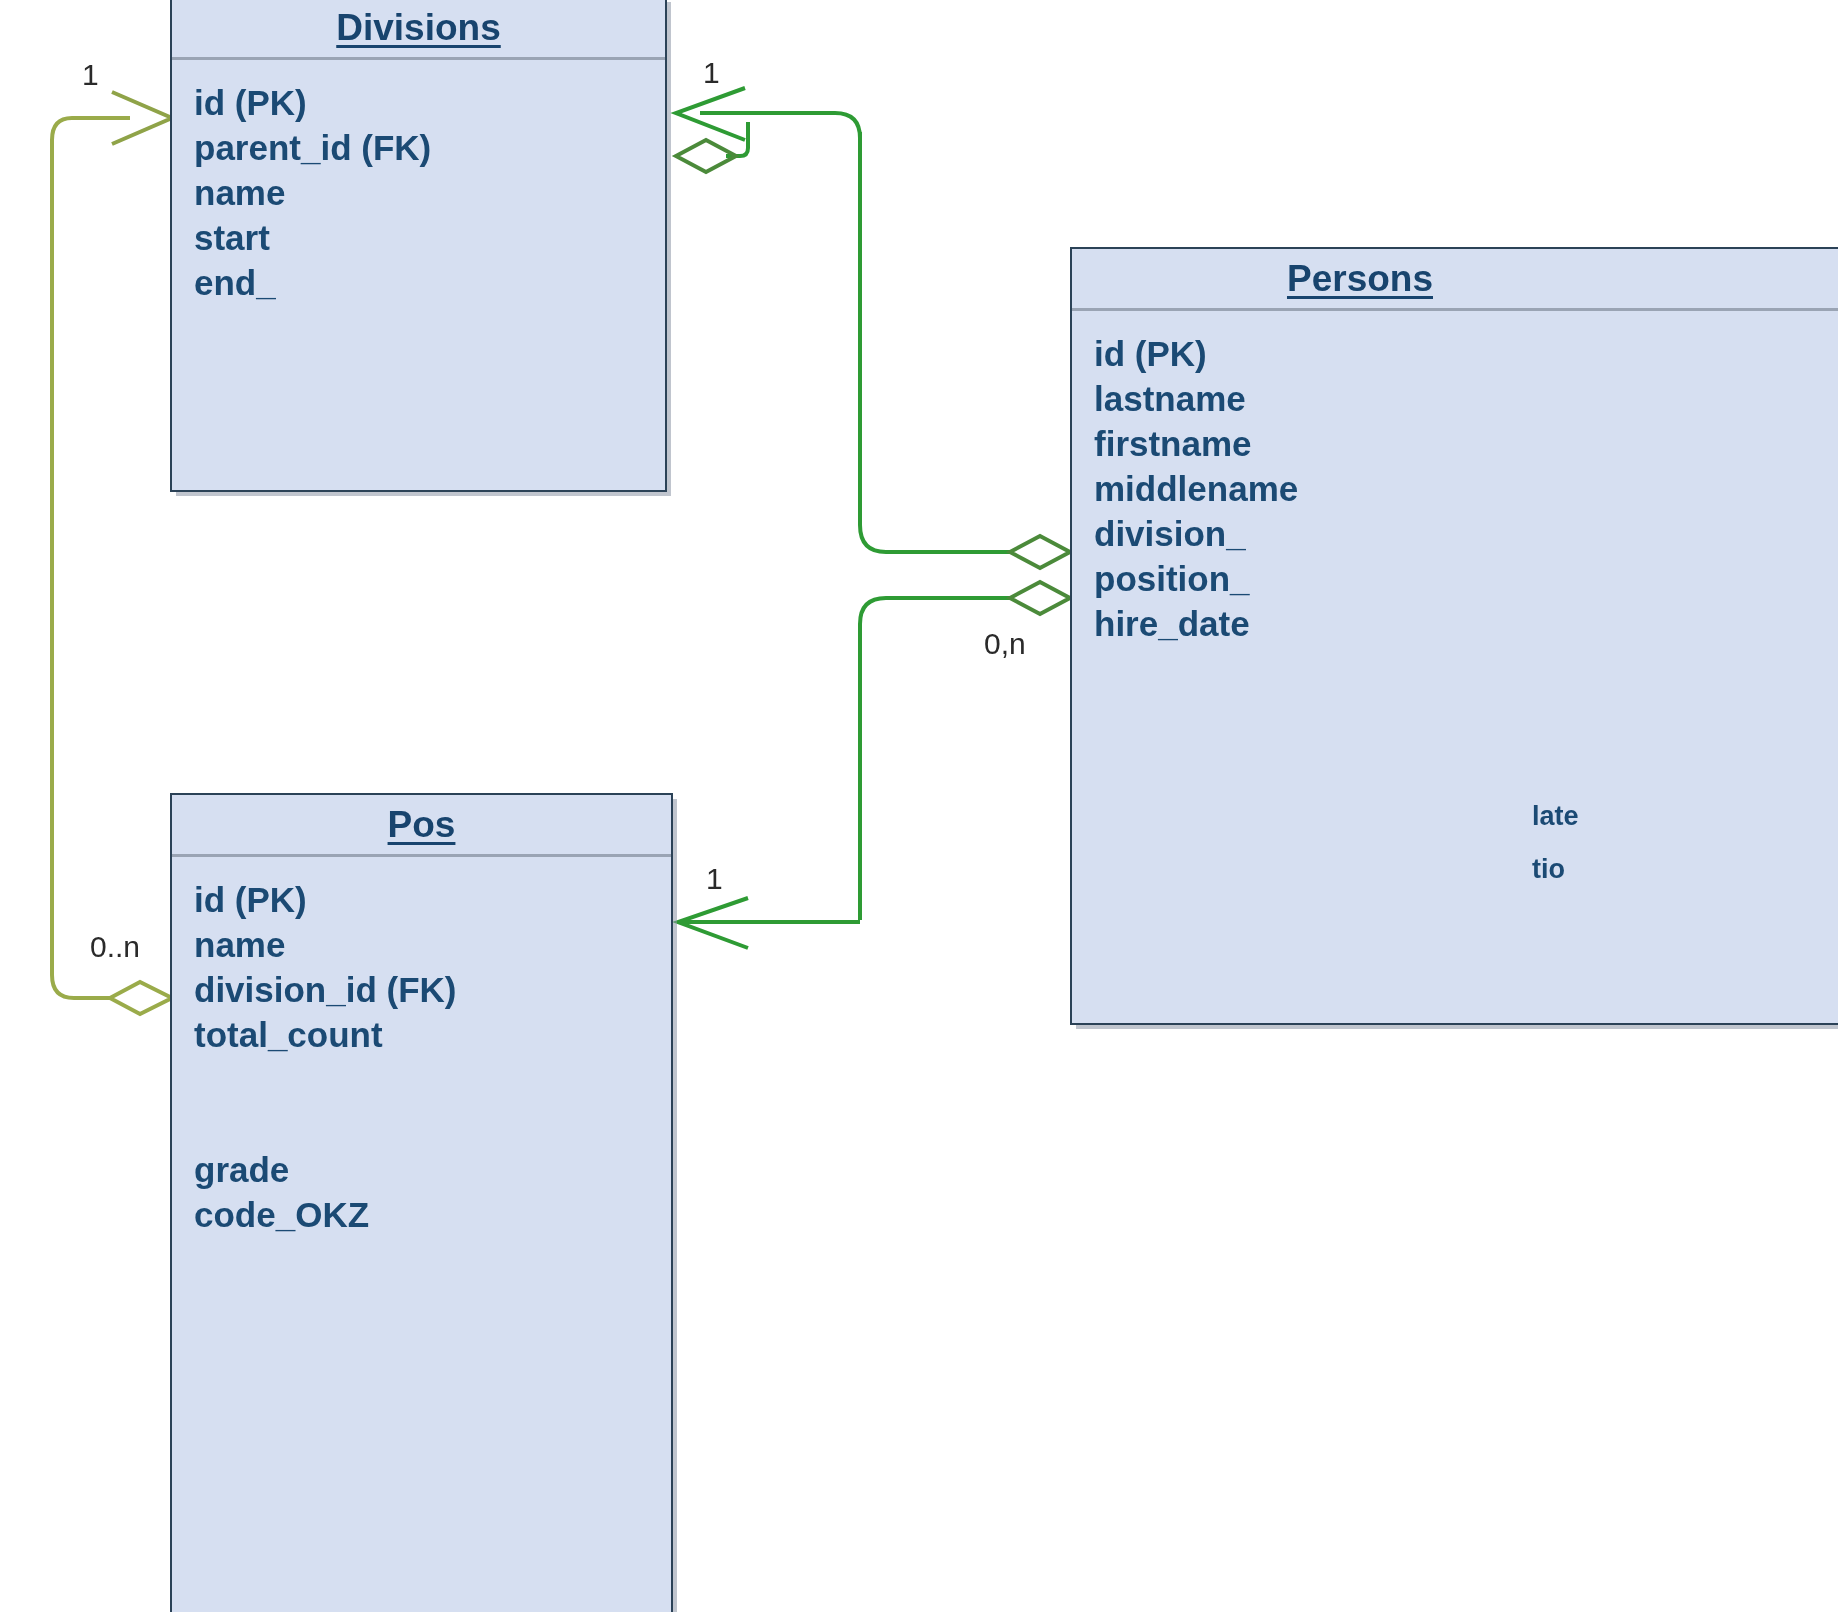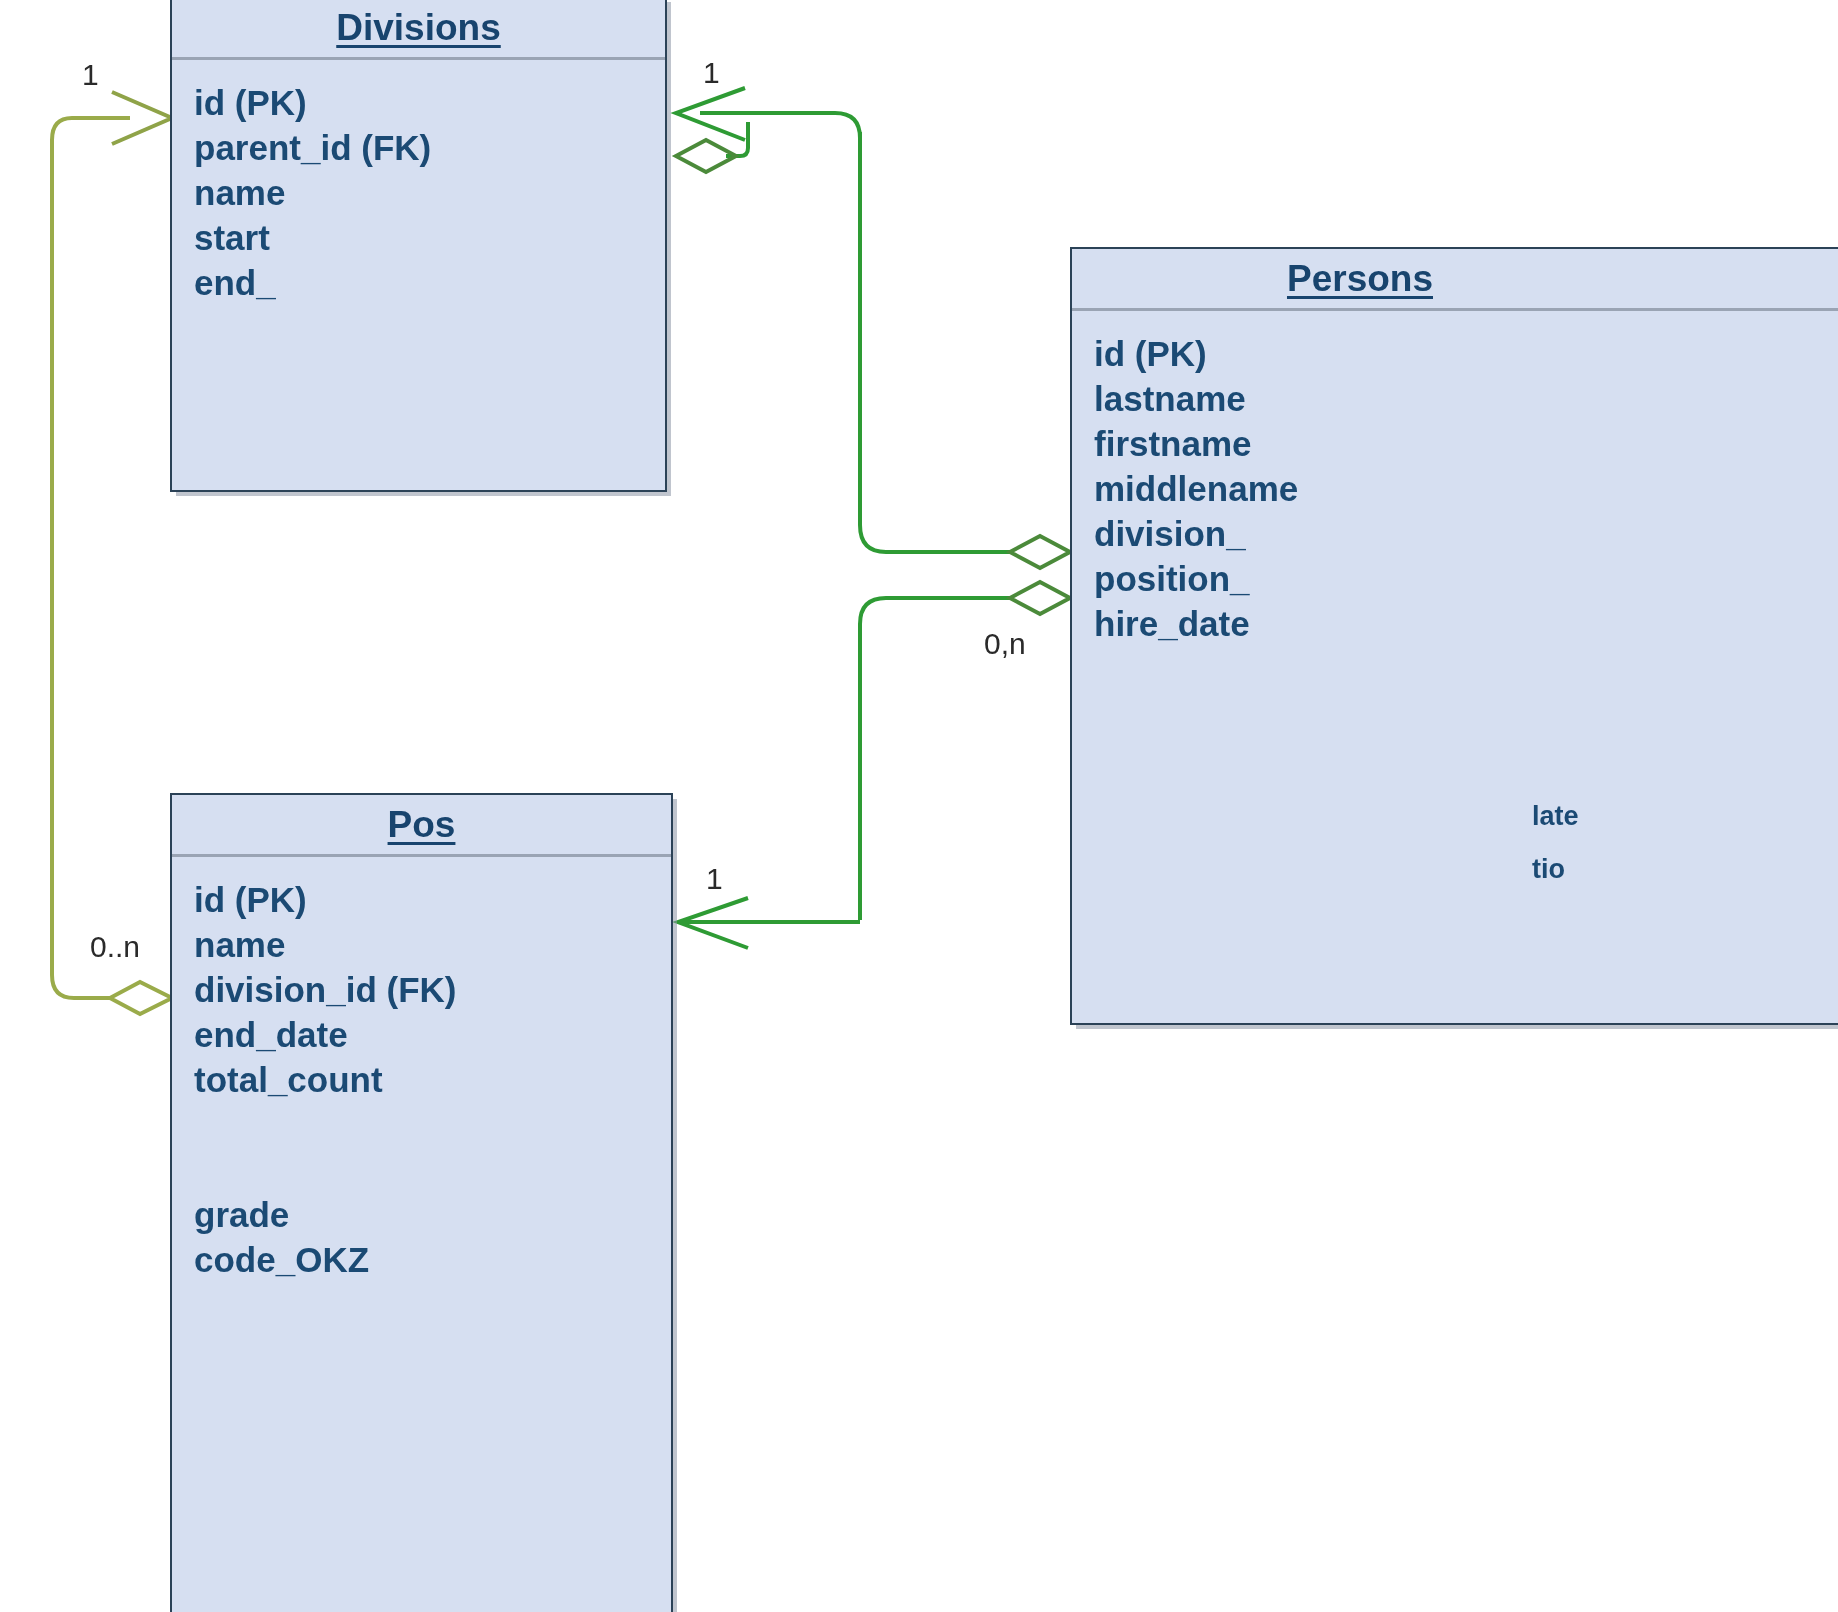--- a/index.html
+++ b/index.html
@@ -143,21 +143,20 @@
   </div>
 
   <div class="entity" style="left:170px; top:793px; width:503px; height:840px;">
     <div class="entity-header">
       <span class="entity-title">Pos</span>
     </div>
     <div class="entity-body">
       <div class="field">id (PK)</div>
       <div class="field">name</div>
       <div class="field">division_id (FK)</div>
-      <div class="field">end_date</div>
       <div class="field">total_count</div>
       <div class="field spacer">&nbsp;</div>
       <div class="field spacer">&nbsp;</div>
       <div class="field">grade</div>
       <div class="field">code_OKZ</div>
     </div>
   </div>
 
 </div>
 

